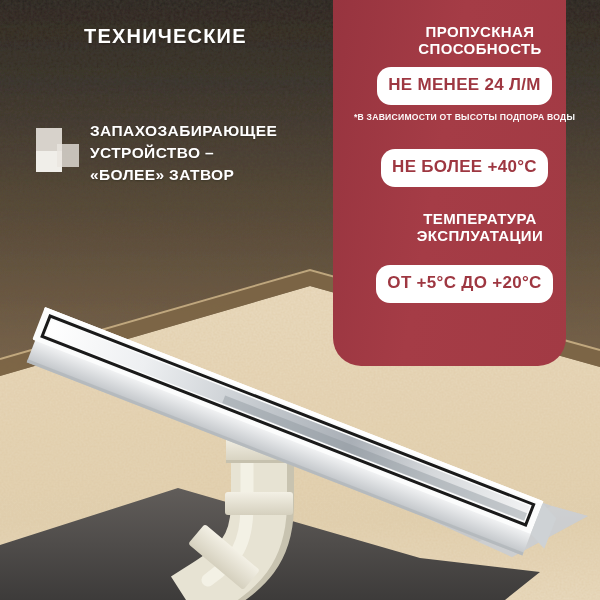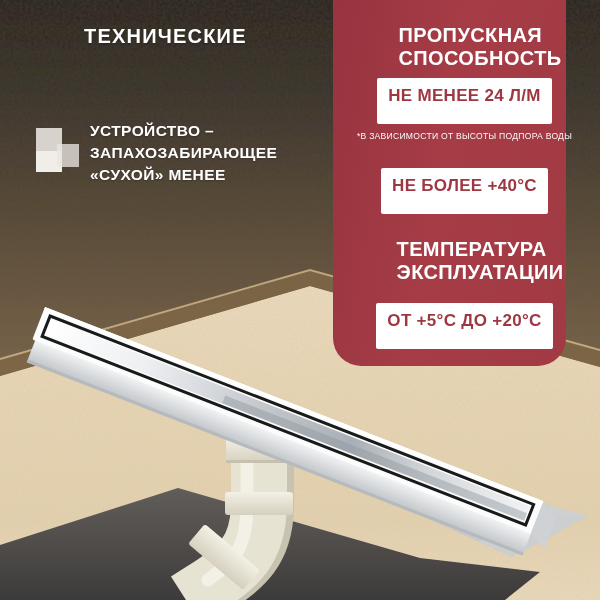--- a/index.html
+++ b/index.html
@@ -30,30 +30,30 @@
     position:absolute;left:333px;top:0;width:233px;height:366px;
     background:linear-gradient(100deg,#97343f,#a53c46 45%,#a23a44);
     border-radius:0 0 28px 28px;
     display:flex;flex-direction:column;align-items:center;
     padding:24px 14px 0 44px;box-sizing:border-box;color:#fff;
   }
   .spec{display:flex;flex-direction:column;align-items:center;width:100%;}
   .spec + .spec{margin-top:18px;}
   .spec:last-child{margin-top:24px;gap:11px;}
   .spec .heading{
-    font-weight:bold;font-size:20px;line-height:1.13;letter-spacing:.4px;
-    text-align:left;text-transform:uppercase;margin-left:31px;
+    font-weight:bold;font-size:15px;line-height:1.13;letter-spacing:.4px;
+    text-align:center;text-transform:uppercase;margin-left:31px;
   }
   .spec .badge{
     margin-top:9px;background:#ffffff;color:#9e3741;font-weight:bold;
-    font-size:17px;line-height:1;padding:9px 11px 20px;border-radius:2px;
+    font-size:17px;line-height:1;padding:9px 11px 12px;border-radius:14px;
     white-space:nowrap;letter-spacing:.3px;
   }
   .spec .note{
-    margin-top:7px;font-weight:normal;font-size:8.6px;letter-spacing:.25px;
+    margin-top:7px;font-weight:bold;font-size:8.6px;letter-spacing:.25px;
     white-space:nowrap;align-self:center;opacity:.97;
   }
   .spec .note:empty{display:none;}
 </style>
 </head>
 <body>
 
 <div class="stage">
 
   <svg class="photo" width="600" height="600" viewBox="0 0 600 600" aria-hidden="true">
@@ -158,23 +158,23 @@
     <div>ТЕХНИЧЕСКИЕ</div>
   </div>
 
   <div class="feature">
     <div class="trap-icon">
       <div class="sq1"></div>
       <div class="sq2"></div>
       <div class="sq3"></div>
     </div>
     <div class="feature-text">
+      <div>ЗАПАХОЗАБИРАЮЩЕЕ</div>
       <div>УСТРОЙСТВО –</div>
-      <div>ЗАПАХОЗАБИРАЮЩЕЕ</div>
-      <div>«СУХОЙ» МЕНЕЕ</div>
+      <div>«БОЛЕЕ» ЗАТВОР</div>
     </div>
   </div>
 
   <div class="panel">
 
     <div class="spec">
       <div class="heading">ПРОПУСКНАЯ СПОСОБНОСТЬ</div>
       <div class="badge">НЕ МЕНЕЕ 24 Л/М</div>
       <div class="note">*В ЗАВИСИМОСТИ ОТ ВЫСОТЫ ПОДПОРА ВОДЫ</div>
     </div>

